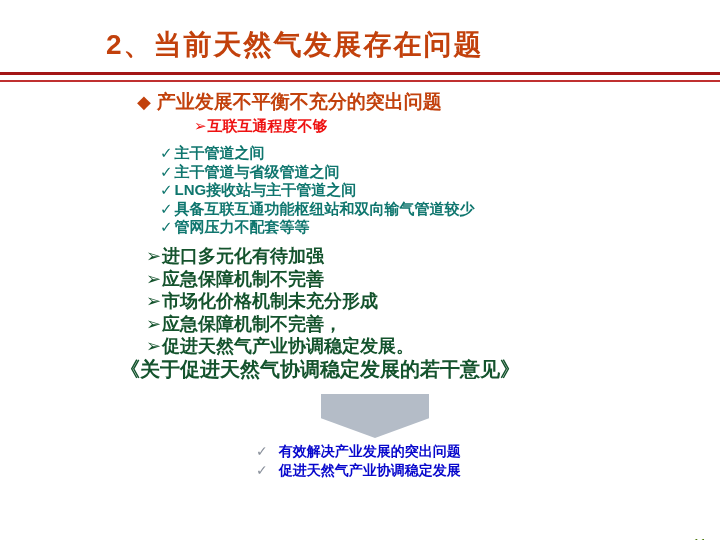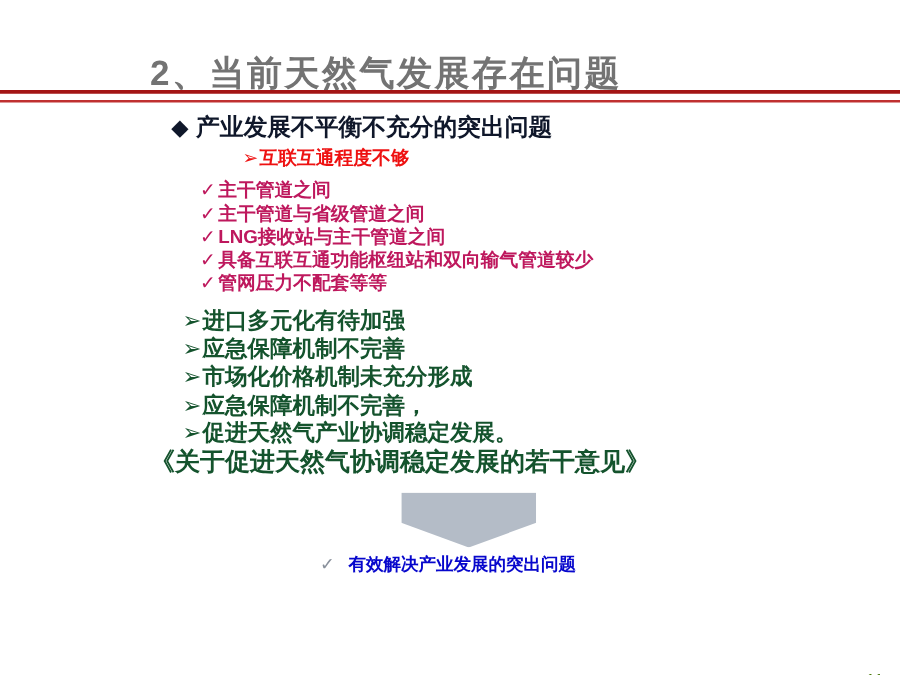--- a/index.html
+++ b/index.html
@@ -2,41 +2,41 @@
 <html><head>
 <meta charset="utf-8">
 <style>
   html, body { margin:0; padding:0; background:#fff; }
   .slide {
     position:relative; width:720px; height:540px; background:#ffffff;
     overflow:hidden; font-family:"Liberation Sans","DejaVu Sans",sans-serif;
     font-weight:bold;
   }
   .slide-title {
-    position:absolute; left:104px; top:24px; margin:16px;
-    font-size:28px; letter-spacing:2px; color:#737373; white-space:nowrap;
+    position:absolute; left:104px; top:24px; margin:2px;
+    font-size:28px; letter-spacing:2px; color:#c2410c; white-space:nowrap;
   }
   .title-rule {
     position:absolute; left:0; top:72px; width:720px; height:5px;
     border-top:3px solid #a31515; border-bottom:2px solid #c03030;
   }
   .section-heading {
     position:absolute; left:137px; top:89px; font-size:19px;
-    color:#0f172a; white-space:nowrap;
+    color:#c2410c; white-space:nowrap;
   }
   .section-heading .diamond { font-size:18px; margin-right:6px; }
   .interconnect {
     position:absolute; left:146px; top:117px; font-size:15px;
     color:#ee1111; white-space:nowrap;margin-left:48px;
   }
   .bullet-arrow { margin-right:1px; }
   ul.plain { list-style:none; margin:0; padding:0; }
   .check-list {
     position:absolute; left:160px; top:144px; font-size:15px;
-    line-height:18.5px; color:#be185d;
+    line-height:18.5px; color:#0f766e;
   }
   .check-list .check { margin-right:2px; }
   .arrow-list {
     position:absolute; left:146px; top:245px; font-size:18px;
     line-height:22.5px; color:#14532d;
   }
   .policy-title {
     position:absolute; left:120px; top:356px; font-size:20px;
     color:#14532d; white-space:nowrap;
   }
@@ -88,17 +88,18 @@
     <li><span class="bullet-arrow">➢</span><span>应急保障机制不完善，</span></li>
     <li><span class="bullet-arrow">➢</span><span>促进天然气产业协调稳定发展。</span></li>
   </ul>
 
   <div class="policy-title">《关于促进天然气协调稳定发展的若干意见》</div>
 
   <div class="down-arrow"></div>
 
   <ul class="plain outcome-list">
     <li><span class="check-gray">✓</span><span>有效解决产业发展的突出问题</span></li>
+    <li><span class="check-gray">✓</span><span>促进天然气产业协调稳定发展</span></li>
   </ul>
 
   <div class="page-number">11</div>
 
 </div>
 
 </body></html>

